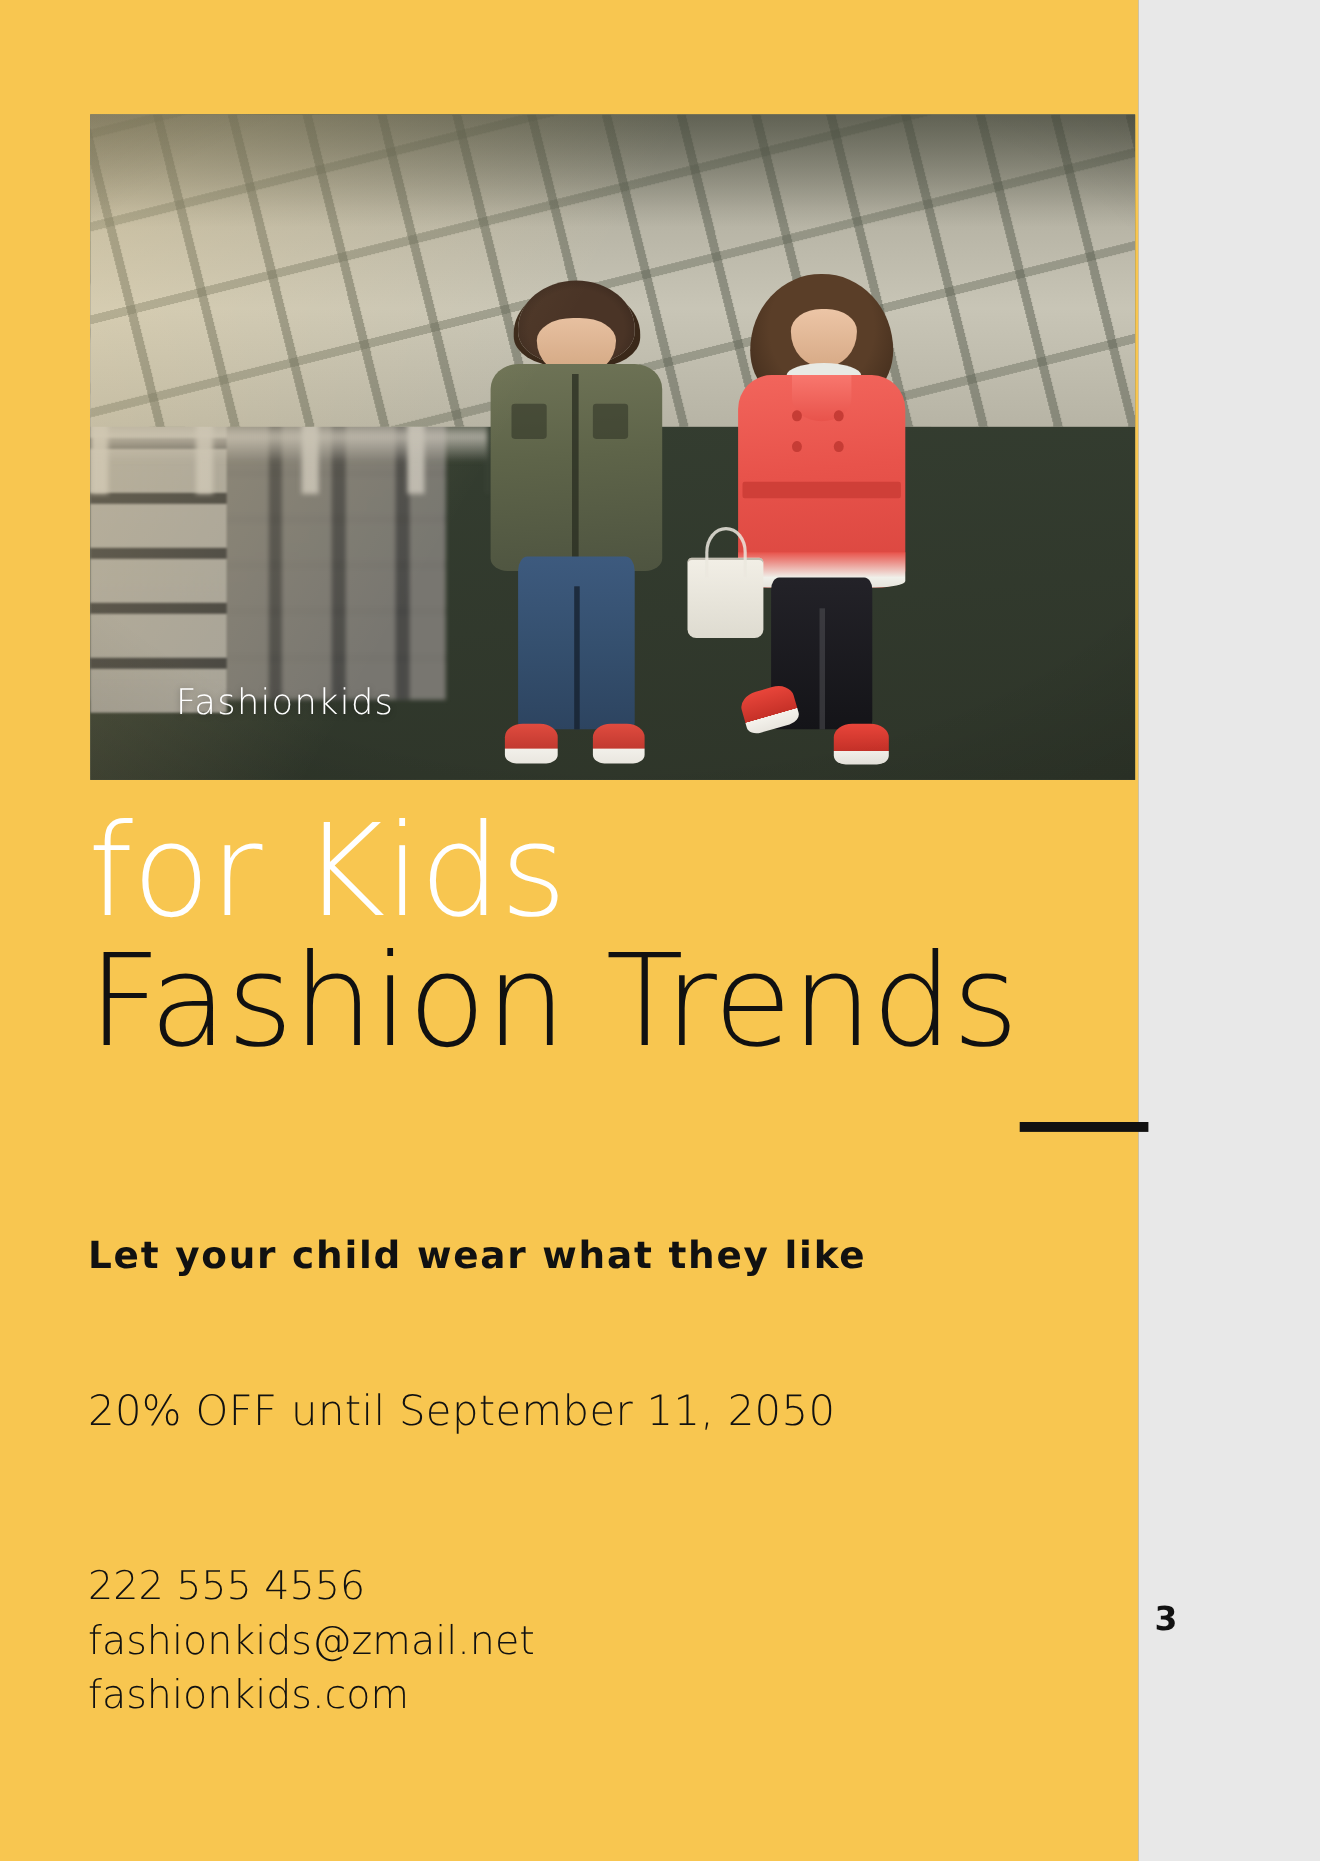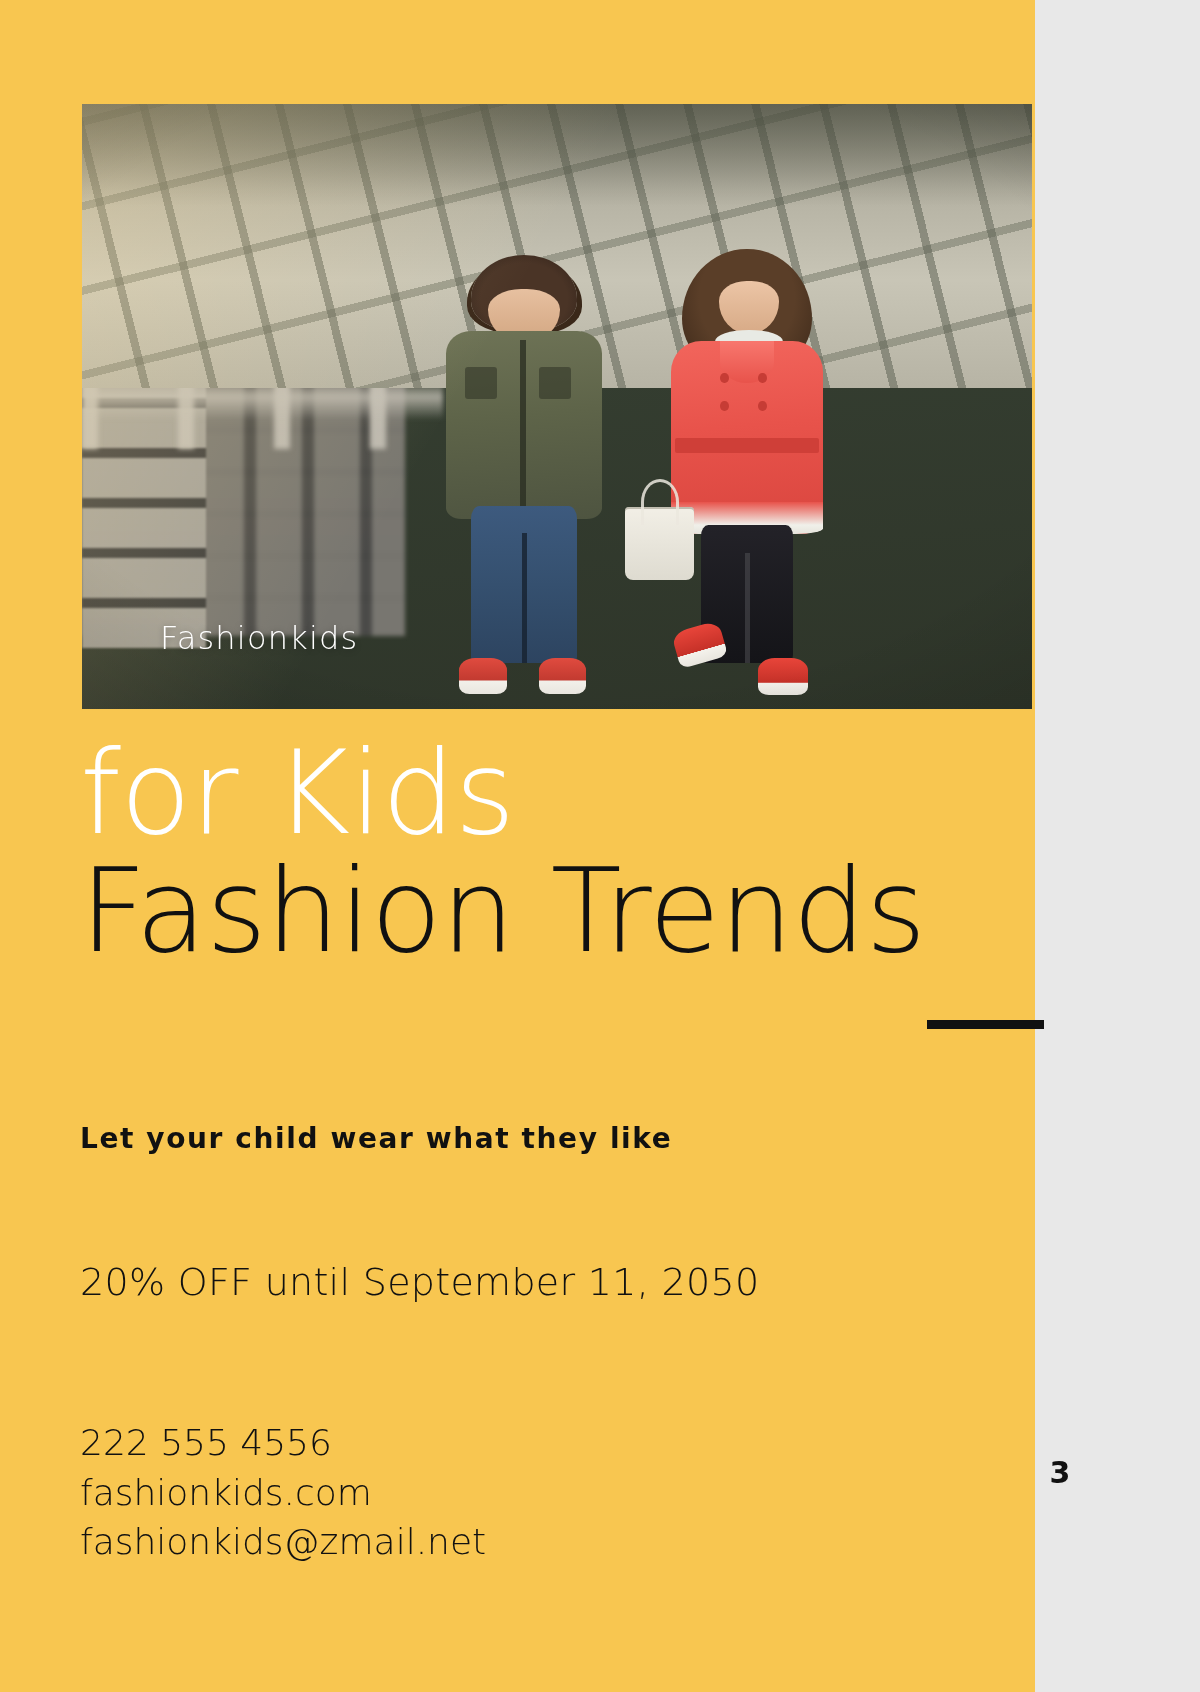--- a/index.html
+++ b/index.html
@@ -282,21 +282,21 @@
     background:#111111;
     z-index:6;
   }
 
   
   #tagline {
     position:absolute;
     left:80px; top:1122px;
     font-family:"DejaVu Sans", sans-serif;
     font-weight:700;
-    font-size:28px;
+    font-size:34px;
     letter-spacing:1.6px;
     color:#111111;
     white-space:nowrap;
   }
 
   
   #offer {
     position:absolute;
     left:80px; top:1260px;
     font-family:"DejaVu Sans", sans-serif;
@@ -394,19 +394,19 @@
   </div>
 
   <div id="accent-rule"></div>
 
   <div id="tagline">Let your child wear what they like</div>
 
   <div id="offer">20% OFF until September 11, 2050</div>
 
   <div id="contact-block">
     <div class="contact-line">222 555 4556</div>
+    <div class="contact-line">fashionkids@zmail.net</div>
     <div class="contact-line">fashionkids.com</div>
-    <div class="contact-line">fashionkids@zmail.net</div>
   </div>
 
   <div id="page-number">3</div>
 
 </div>
 
 </body></html>

